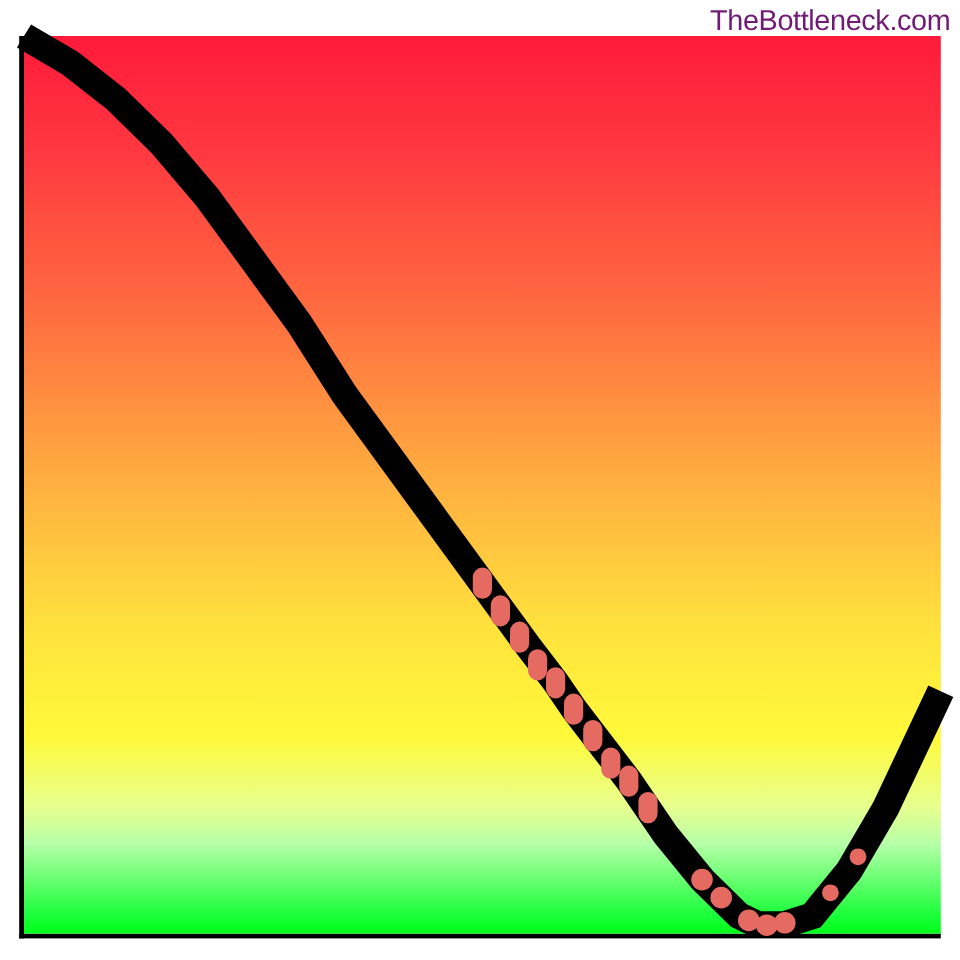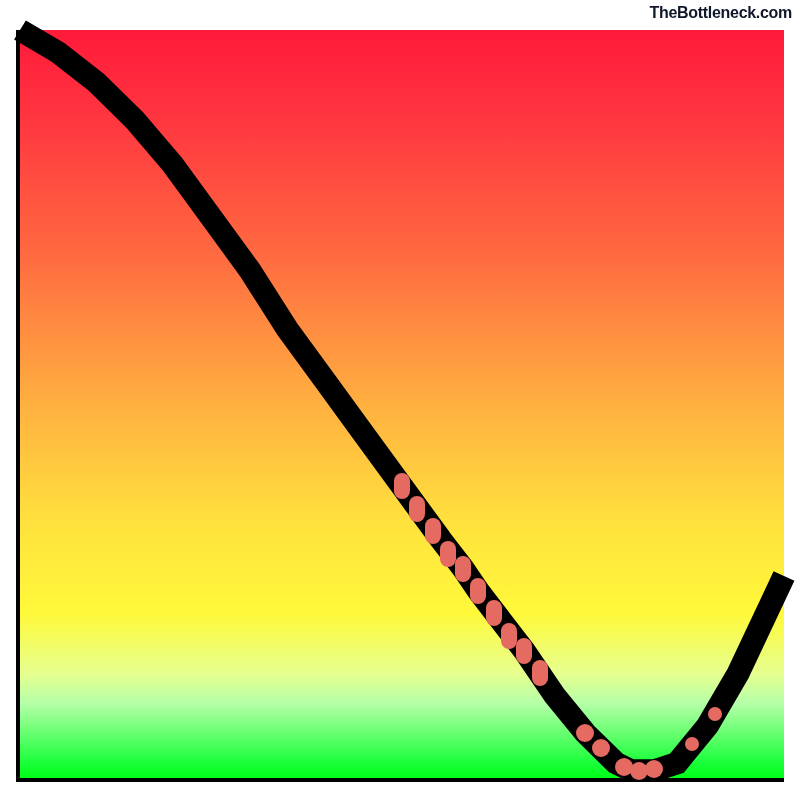--- a/index.html
+++ b/index.html
@@ -8,23 +8,23 @@
     width: 800px;
     height: 800px;
     position: relative;
     font-family: Arial, Helvetica, sans-serif;
     background: #fff;
   }
   .watermark {
     position: absolute;
     top: 4px;
     right: 8px;
-    font-size: 16px;
-    font-weight: 700;
-    color: #0f172a;
+    font-size: 24px;
+    font-weight: 400;
+    color: #701a75;
     letter-spacing: -0.3px;
   }
   .plot-area {
     position: absolute;
     left: 16px;
     top: 30px;
     width: 768px;   
     height: 752px;  
     border-left: 4px solid #000;
     border-bottom: 4px solid #000;

